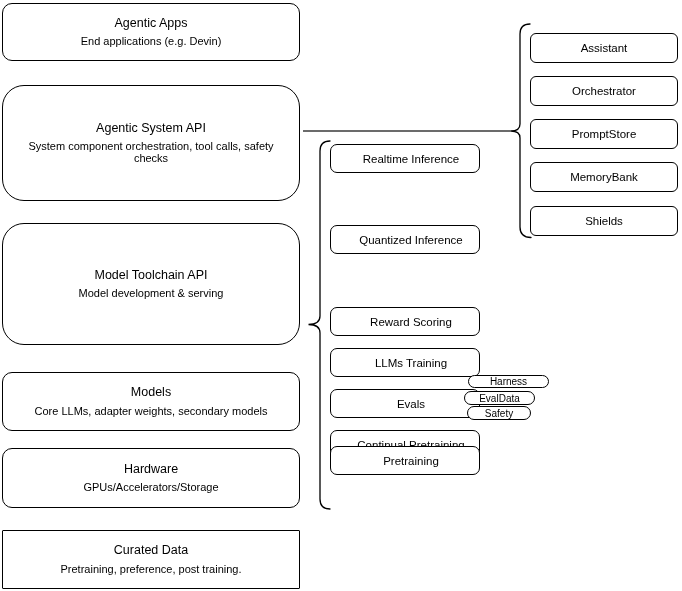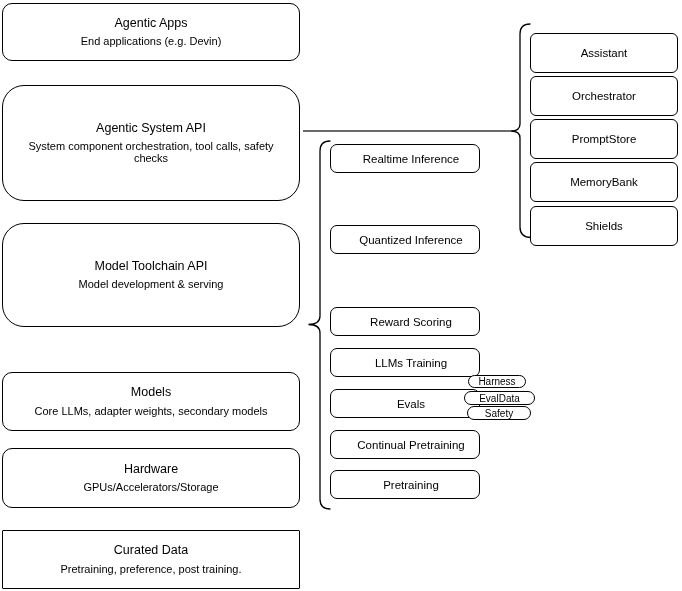--- a/index.html
+++ b/index.html
@@ -11,21 +11,21 @@
   svg.overlay{position:absolute;left:0;top:0;z-index:1;}
   .box{
     position:absolute;background:#fff;border:1.3px solid #000;box-sizing:border-box;
     display:flex;flex-direction:column;align-items:center;justify-content:center;
     text-align:center;z-index:2;
   }
   .lbox{left:2px;width:298px;gap:5px;padding:0 14px;}
   .ltitle{font-size:12.5px;line-height:1.1;}
   .lsub{font-size:11px;line-height:1.1;}
   .mbox{left:330px;width:150px;height:29px;border-radius:7px;font-size:11.5px;white-space:nowrap;padding-left:12px;}
-  .rbox{left:530px;width:148px;height:40px;border-radius:6px;font-size:11.5px;white-space:nowrap;}
+  .rbox{left:530px;width:148px;height:30px;border-radius:6px;font-size:11.5px;white-space:nowrap;}
   .oval{
     position:absolute;background:#fff;border:1.2px solid #000;border-radius:999px;
     box-sizing:border-box;display:flex;align-items:center;justify-content:center;
     font-size:10px;white-space:nowrap;z-index:3;
   }
 </style>
 </head>
 <body>
 
 <div class="canvas">
@@ -39,21 +39,21 @@
   <div class="box lbox" style="top:3px;height:58px;border-radius:10px">
     <div class="ltitle">Agentic Apps</div>
     <div class="lsub">End applications (e.g. Devin)</div>
   </div>
 
   <div class="box lbox" style="top:85px;height:116px;border-radius:22px">
     <div class="ltitle">Agentic System API</div>
     <div class="lsub">System component orchestration, tool calls, safety checks</div>
   </div>
 
-  <div class="box lbox" style="top:223px;height:104px;border-radius:22px">
+  <div class="box lbox" style="top:223px;height:122px;border-radius:22px">
     <div class="ltitle">Model Toolchain API</div>
     <div class="lsub">Model development &amp; serving</div>
   </div>
 
   <div class="box lbox" style="top:372px;height:59px;border-radius:10px">
     <div class="ltitle">Models</div>
     <div class="lsub">Core LLMs, adapter weights, secondary models</div>
   </div>
 
   <div class="box lbox" style="top:448px;height:60px;border-radius:10px">
@@ -77,25 +77,25 @@
   </div>
   <div class="box mbox" style="top:348px">
     <span>LLMs Training</span>
   </div>
   <div class="box mbox" style="top:389px">
     <span>Evals</span>
   </div>
   <div class="box mbox" style="top:430px">
     <span>Continual Pretraining</span>
   </div>
-  <div class="box mbox" style="top:470px">
+  <div class="box mbox" style="top:446px">
     <span>Pretraining</span>
   </div>
 
-  <div class="oval" style="left:468px;top:375px;width:58px;height:13px">
+  <div class="oval" style="left:468px;top:375px;width:81px;height:13px">
     <span>Harness</span>
   </div>
   <div class="oval" style="left:464px;top:391px;width:71px;height:14px">
     <span>EvalData</span>
   </div>
   <div class="oval" style="left:467px;top:406px;width:64px;height:14px">
     <span>Safety</span>
   </div>
 
   <div class="box rbox" style="top:33px">

